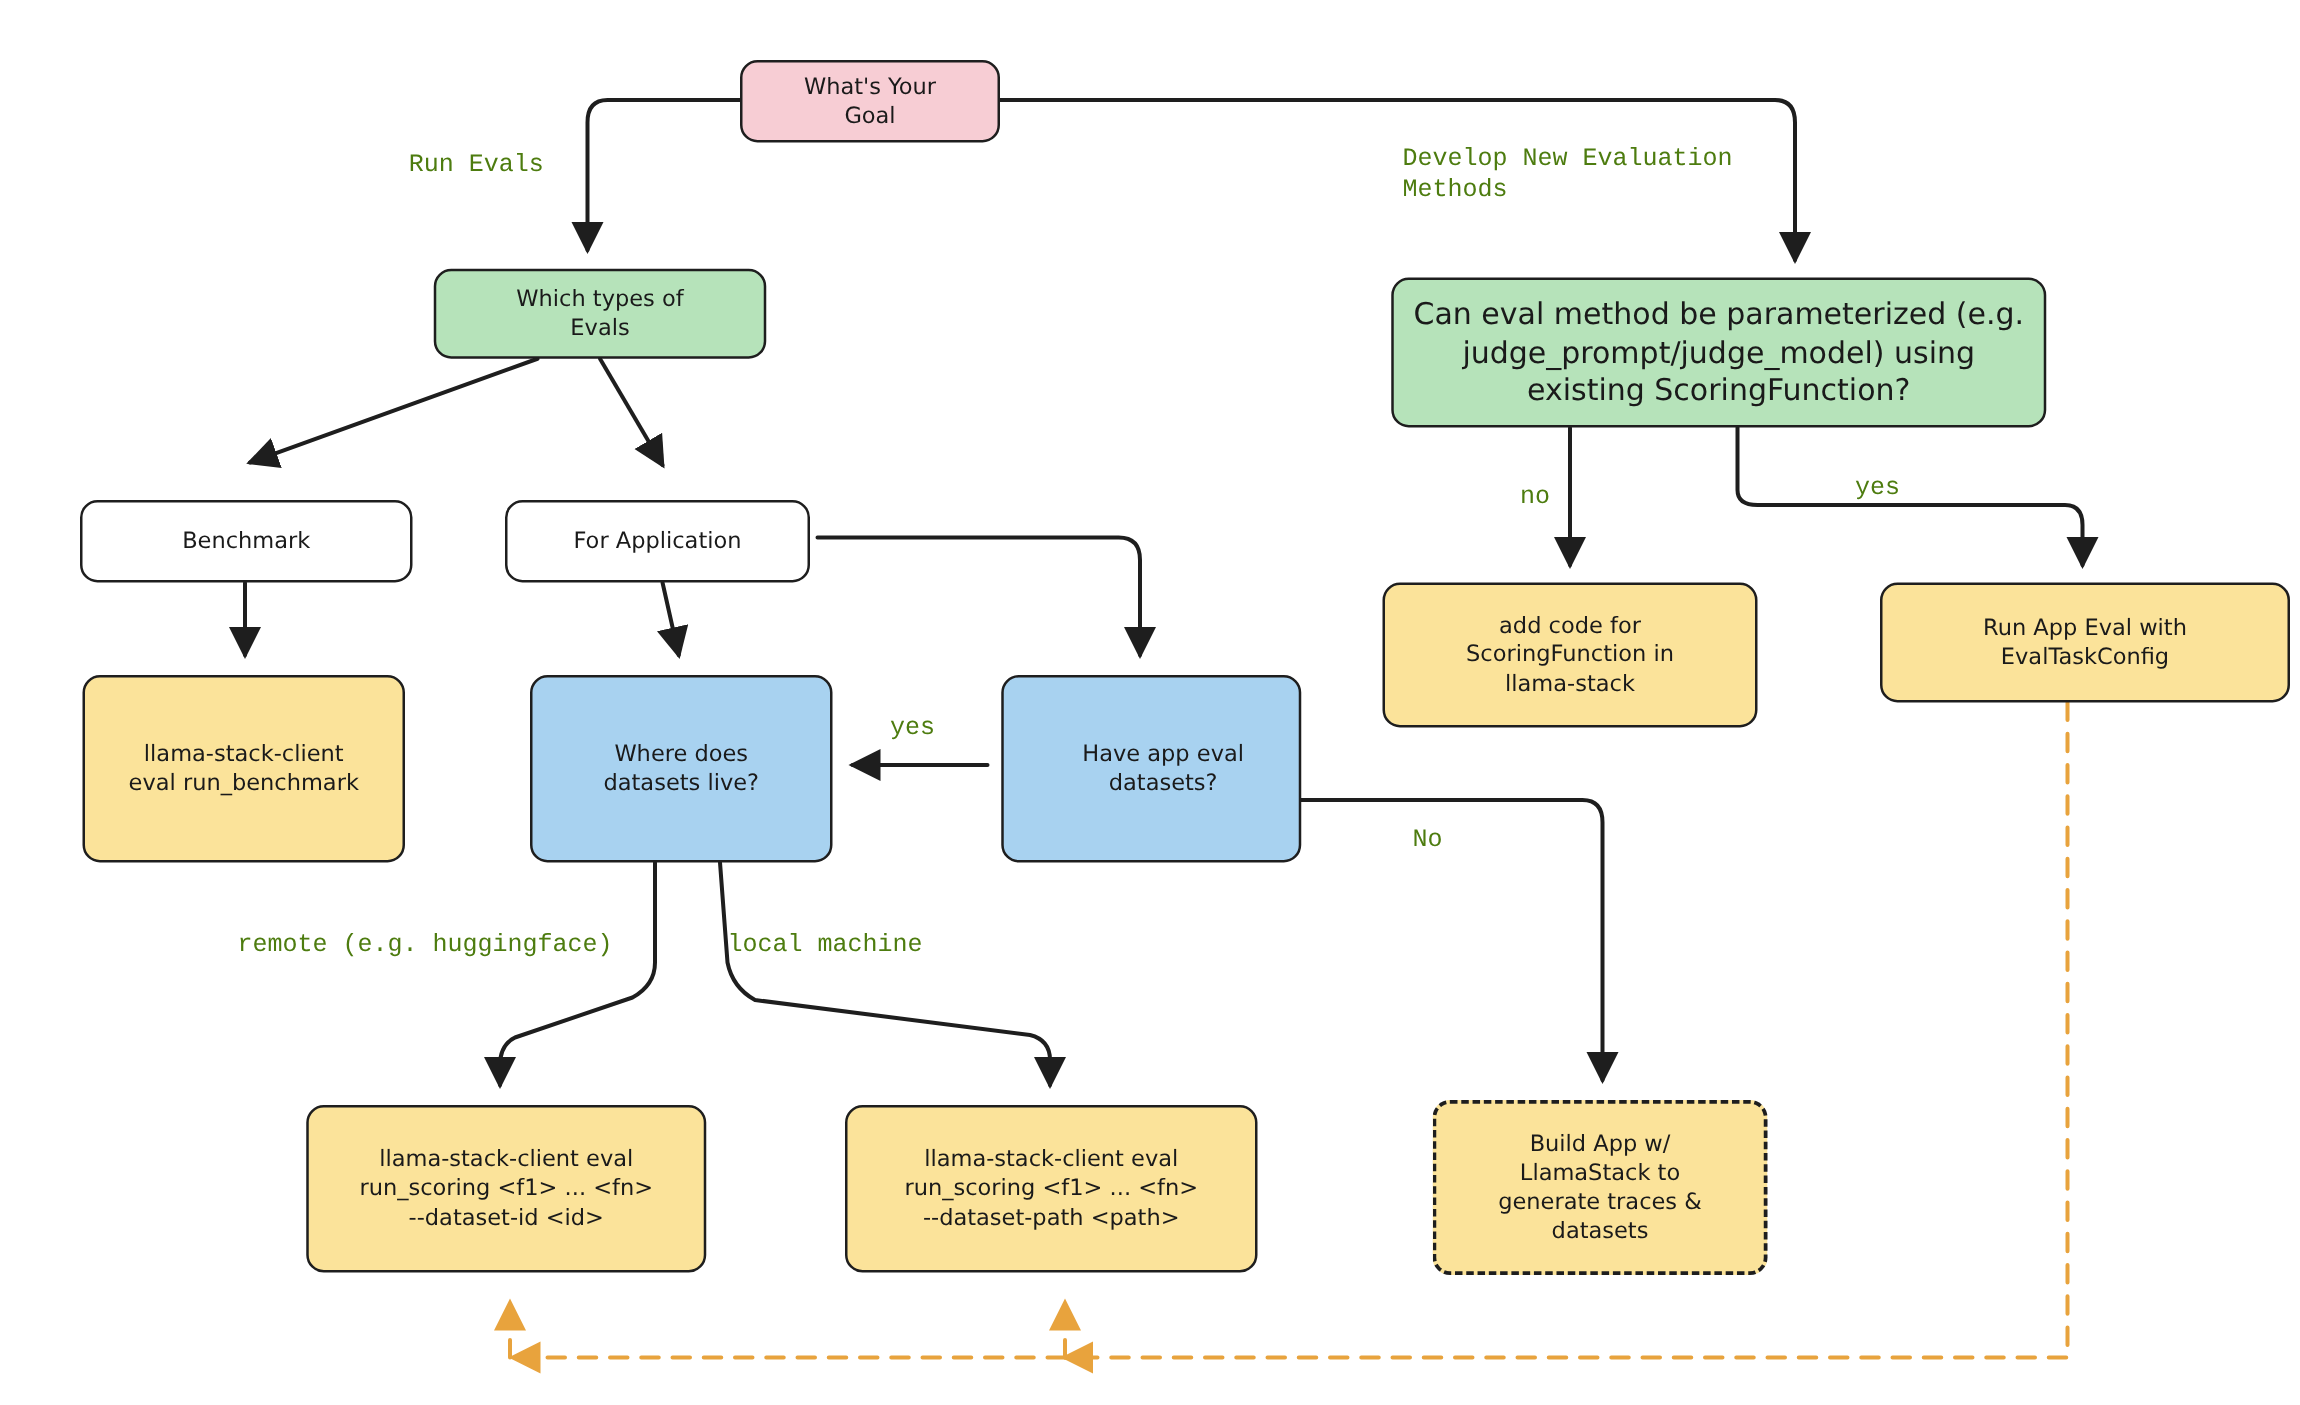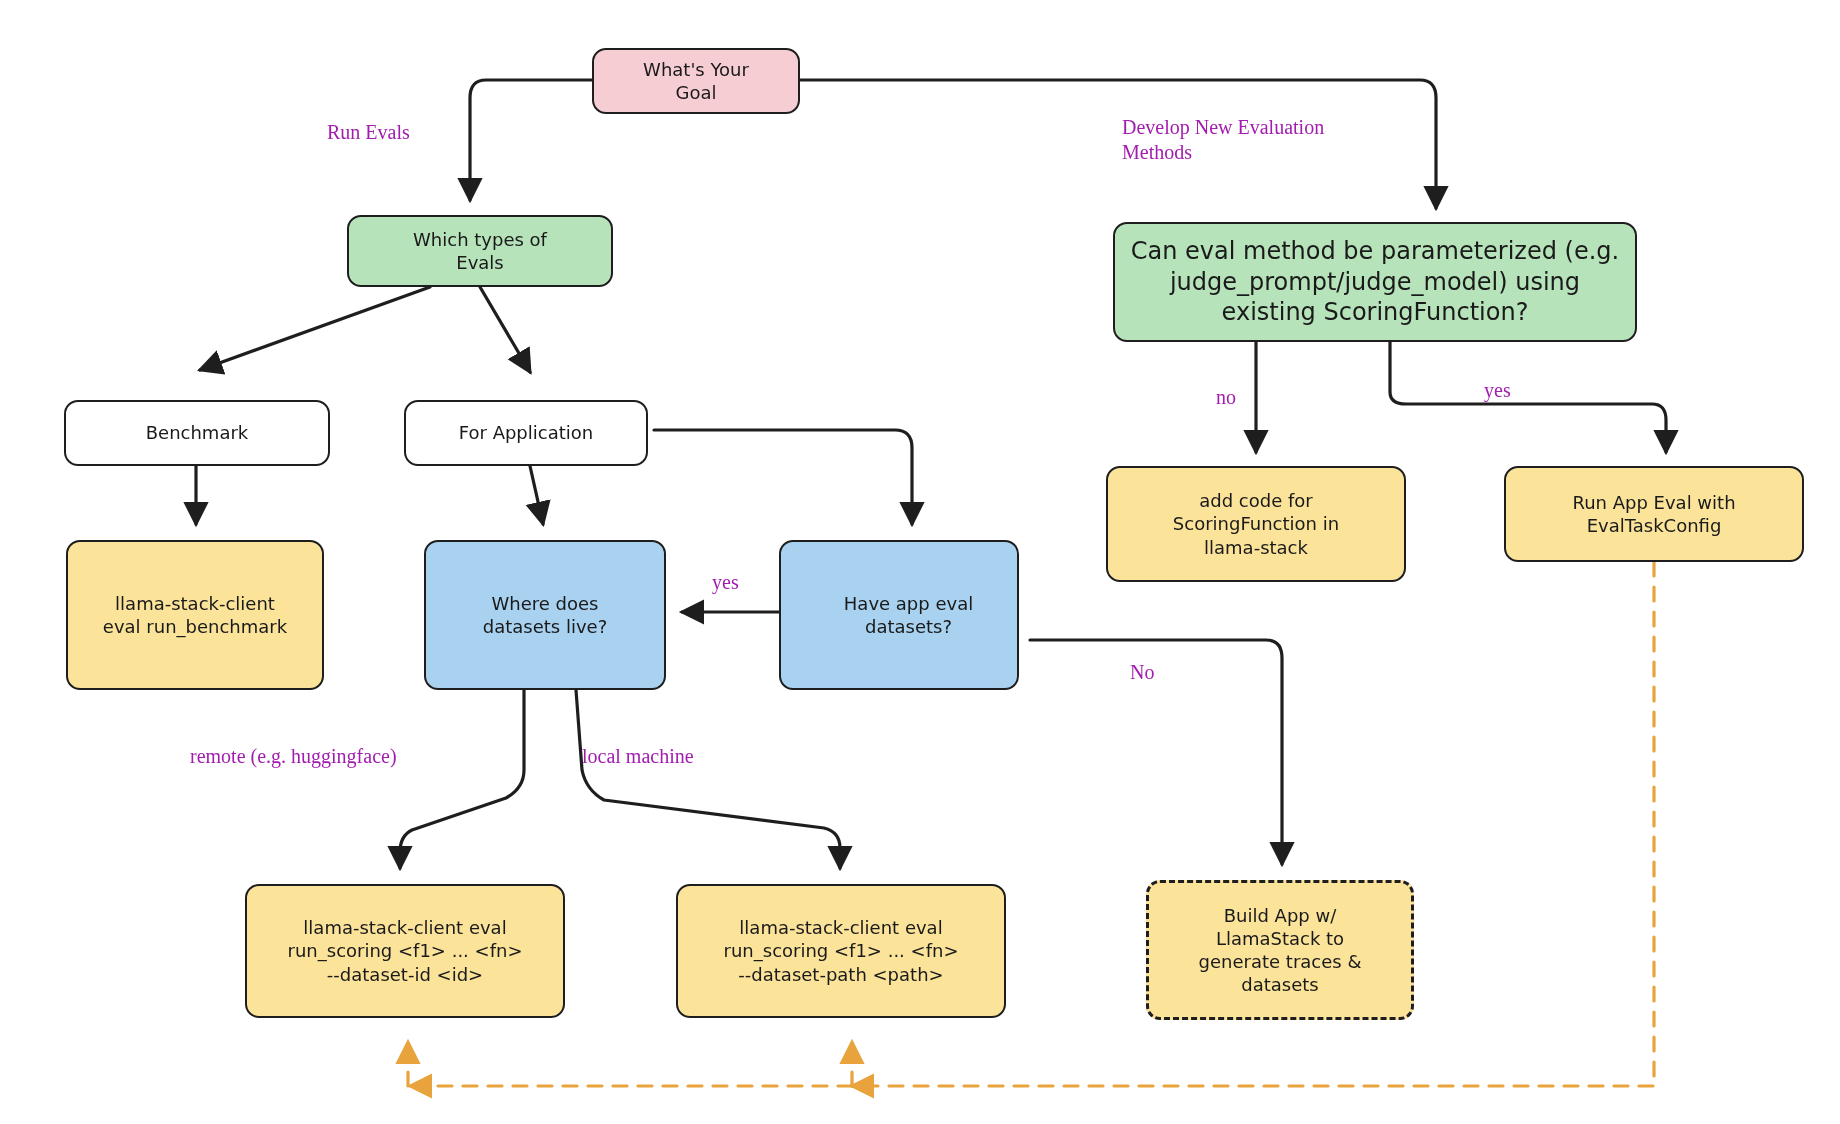--- a/index.html
+++ b/index.html
@@ -45,23 +45,23 @@
   .n-pink   { background: #f7cdd4; }
   .n-green  { background: #b6e3ba; }
   .n-yellow { background: #fbe39a; }
   .n-blue   { background: #a8d2f0; }
   .n-white  { background: #ffffff; }
   .n-dashed { background: #fbe39a; border-style: dashed; border-width: 3px; }
 
   .edge-label {
     position: absolute;
     font-size: 20px;
-    color: #a21caf;
+    color: #4d7c0f;
     white-space: pre-line;
-    font-family: Liberation Serif, serif;
+    font-family: Liberation Mono, monospace;
     line-height: 1.25;
   }
 </style>
 </head>
 <body>
 
 <div id="canvas">
 
   <svg class="edges" viewBox="0 0 1840 1124">
     <defs>
@@ -117,27 +117,27 @@
   <div class="node n-green" style="left:347px; top:215px; width:266px; height:72px;">Which types of
 Evals</div>
   <div class="node n-green" style="left:1113px; top:222px; width:524px; height:120px; font-size:24px;">Can eval method be parameterized (e.g.
 judge_prompt/judge_model) using
 existing ScoringFunction?</div>
   <div class="node n-white" style="left:64px; top:400px; width:266px; height:66px;">Benchmark</div>
   <div class="node n-white" style="left:404px; top:400px; width:244px; height:66px;">For Application</div>
   <div class="node n-yellow" style="left:1106px; top:466px; width:300px; height:116px;">add code for
 ScoringFunction in
 llama-stack</div>
-  <div class="node n-yellow" style="left:1504px; top:466px; width:300px; height:96px;">Run App Eval with
+  <div class="node n-yellow" style="left:1504px; top:466px; width:328px; height:96px;">Run App Eval with
 EvalTaskConfig</div>
   <div class="node n-yellow" style="left:66px; top:540px; width:258px; height:150px;">llama-stack-client
 eval run_benchmark</div>
   <div class="node n-blue" style="left:424px; top:540px; width:242px; height:150px;">Where does
 datasets live?</div>
-  <div class="node n-blue" style="left:779px; top:540px; width:240px; height:150px;padding-left:29px;">Have app eval
+  <div class="node n-blue" style="left:801px; top:540px; width:240px; height:150px;padding-left:29px;">Have app eval
 datasets?</div>
   <div class="node n-yellow" style="left:245px; top:884px; width:320px; height:134px;">llama-stack-client eval
 run_scoring &lt;f1&gt; ... &lt;fn&gt;
 --dataset-id &lt;id&gt;</div>
   <div class="node n-yellow" style="left:676px; top:884px; width:330px; height:134px;">llama-stack-client eval
 run_scoring &lt;f1&gt; ... &lt;fn&gt;
 --dataset-path &lt;path&gt;</div>
   <div class="node n-dashed" style="left:1146px; top:880px; width:268px; height:140px;">Build App w/
 LlamaStack to
 generate traces &amp;

